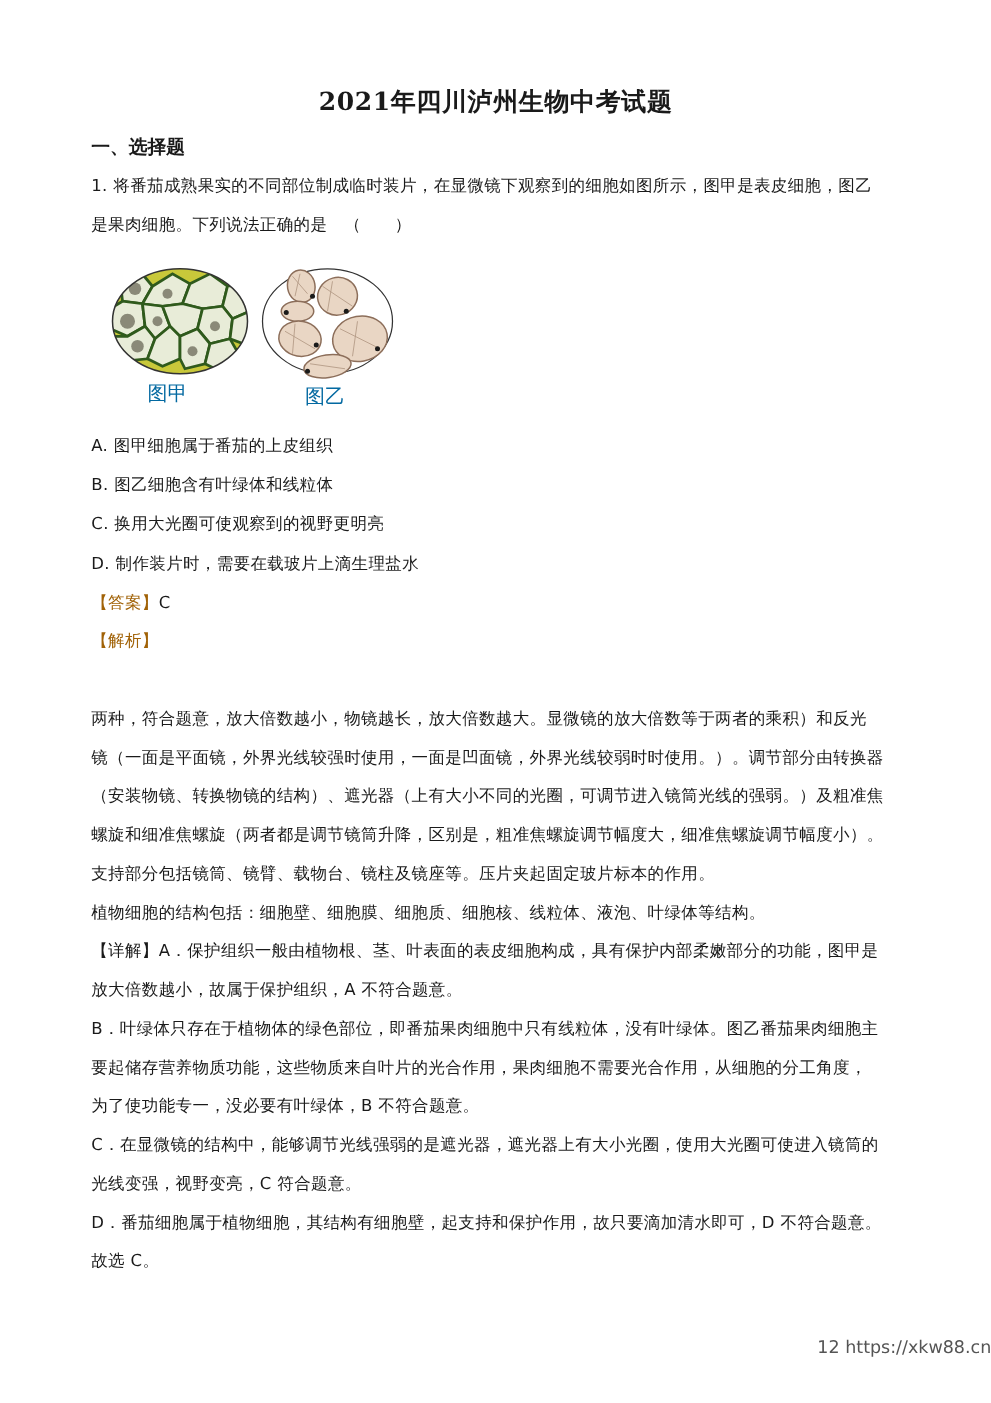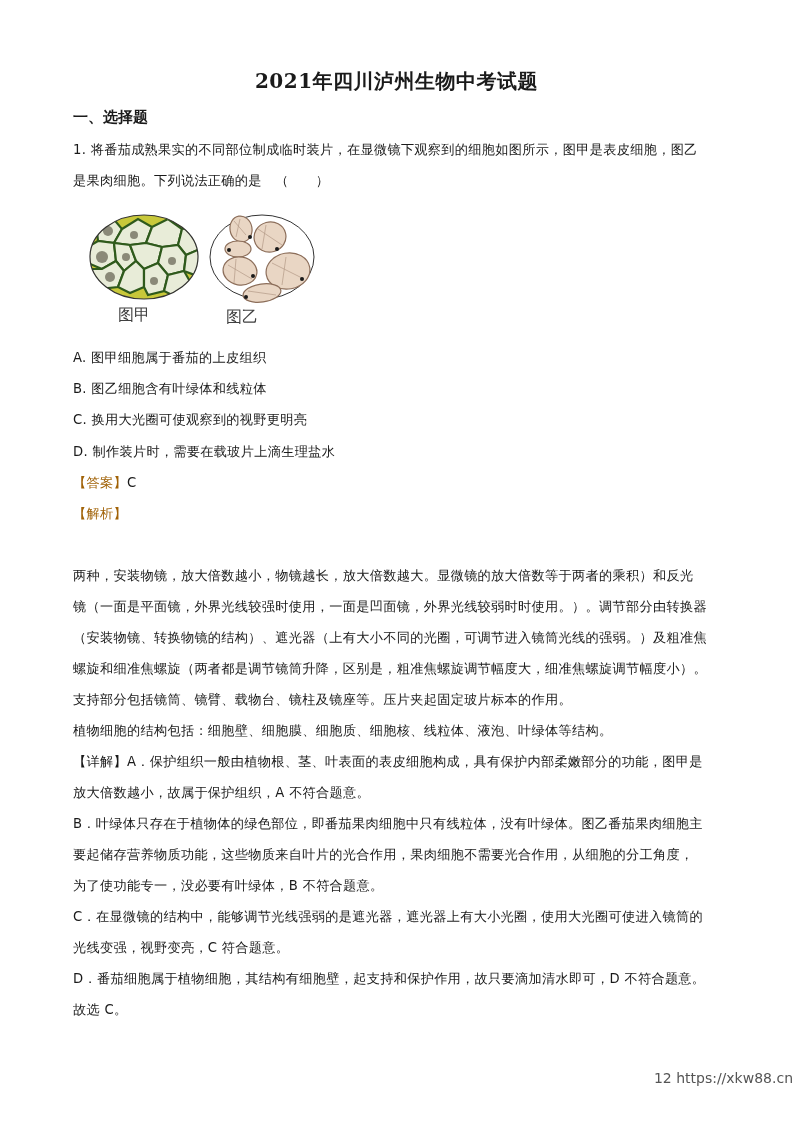--- a/index.html
+++ b/index.html
@@ -22,21 +22,21 @@
     .line {
       position: absolute; left: 73px; width: 650px;
       font-size: 13.2px; line-height: 20px; white-space: nowrap;
       font-family: "DejaVu Sans", sans-serif; font-weight: normal;
       letter-spacing: 0.3px;
     }
     .blue { color: #a16207; }
     .figs { position: absolute; left: 88px; top: 213px; width: 230px; height: 120px; }
     .fig { position: absolute; }
     .fig-label {
-      position: absolute; font-size: 16px; color: #404040;
+      position: absolute; font-size: 16px; color: #0369a1;
       font-family: "DejaVu Sans", sans-serif;
     }
     .footer {
       position: absolute; left: 0; width: 793px; top: 1070px; text-align: right;
       font-family: "DejaVu Sans", sans-serif; font-size: 14px; color: #555;
     }
   </style>
 </head>
 <body>
 
@@ -107,34 +107,34 @@
         <circle cx="44" cy="28" r="2"></circle>
         <circle cx="71" cy="40" r="2"></circle>
         <circle cx="23" cy="41" r="2"></circle>
         <circle cx="47" cy="67" r="2"></circle>
         <circle cx="96" cy="70" r="2"></circle>
         <circle cx="40" cy="88" r="2"></circle>
       </g>
     </svg>
 
     <div class="fig-label" style="left:30px;top:92px">图甲</div>
-    <div class="fig-label" style="left:138px;top:94px">图乙</div>
+    <div class="fig-label" style="left:156px;top:94px">图乙</div>
   </div>
 
   <div class="line" style="top:348px">A. 图甲细胞属于番茄的上皮组织</div>
   <div class="line" style="top:379px">B. 图乙细胞含有叶绿体和线粒体</div>
   <div class="line" style="top:410px">C. 换用大光圈可使观察到的视野更明亮</div>
   <div class="line" style="top:442px">D. 制作装片时，需要在载玻片上滴生理盐水</div>
 
   <div class="line" style="top:473px">
     <span class="blue">【答案】</span><span>C</span>
   </div>
   <div class="line blue" style="top:504px">【解析】</div>
 
-  <div class="line" style="top:566px">两种，安装物镜，放大倍数越小，物镜越长，放大倍数越大。显微镜的放大倍数等于两者的乘积）和反光</div>
+  <div class="line" style="top:566px">两种，符合题意，放大倍数越小，物镜越长，放大倍数越大。显微镜的放大倍数等于两者的乘积）和反光</div>
   <div class="line" style="top:597px">镜（一面是平面镜，外界光线较强时使用，一面是凹面镜，外界光线较弱时时使用。）。调节部分由转换器</div>
   <div class="line" style="top:628px">（安装物镜、转换物镜的结构）、遮光器（上有大小不同的光圈，可调节进入镜筒光线的强弱。）及粗准焦</div>
   <div class="line" style="top:659px">螺旋和细准焦螺旋（两者都是调节镜筒升降，区别是，粗准焦螺旋调节幅度大，细准焦螺旋调节幅度小）。</div>
   <div class="line" style="top:690px">支持部分包括镜筒、镜臂、载物台、镜柱及镜座等。压片夹起固定玻片标本的作用。</div>
   <div class="line" style="top:721px">植物细胞的结构包括：细胞壁、细胞膜、细胞质、细胞核、线粒体、液泡、叶绿体等结构。</div>
 
   <div class="line" style="top:752px">【详解】A．保护组织一般由植物根、茎、叶表面的表皮细胞构成，具有保护内部柔嫩部分的功能，图甲是</div>
   <div class="line" style="top:783px">放大倍数越小，故属于保护组织，A 不符合题意。</div>
   <div class="line" style="top:814px">B．叶绿体只存在于植物体的绿色部位，即番茄果肉细胞中只有线粒体，没有叶绿体。图乙番茄果肉细胞主</div>
   <div class="line" style="top:845px">要起储存营养物质功能，这些物质来自叶片的光合作用，果肉细胞不需要光合作用，从细胞的分工角度，</div>

